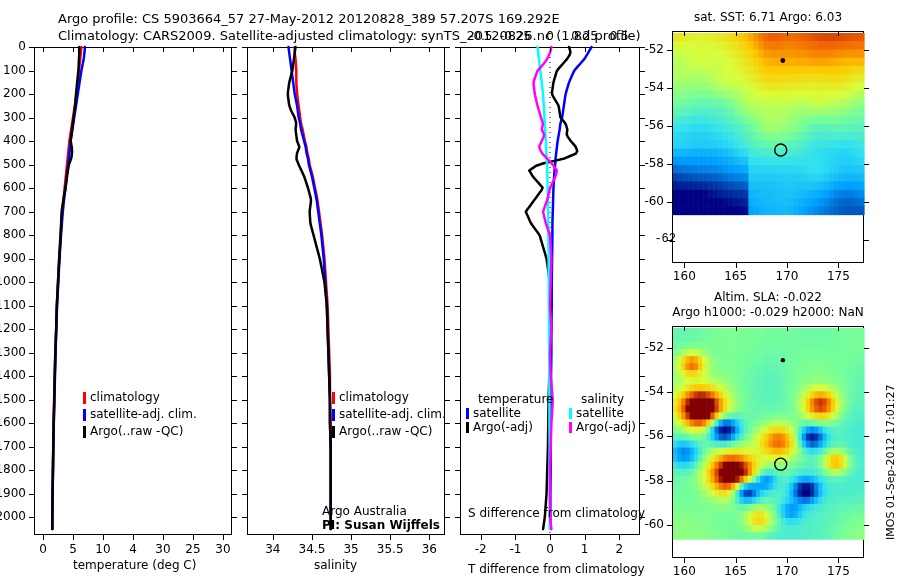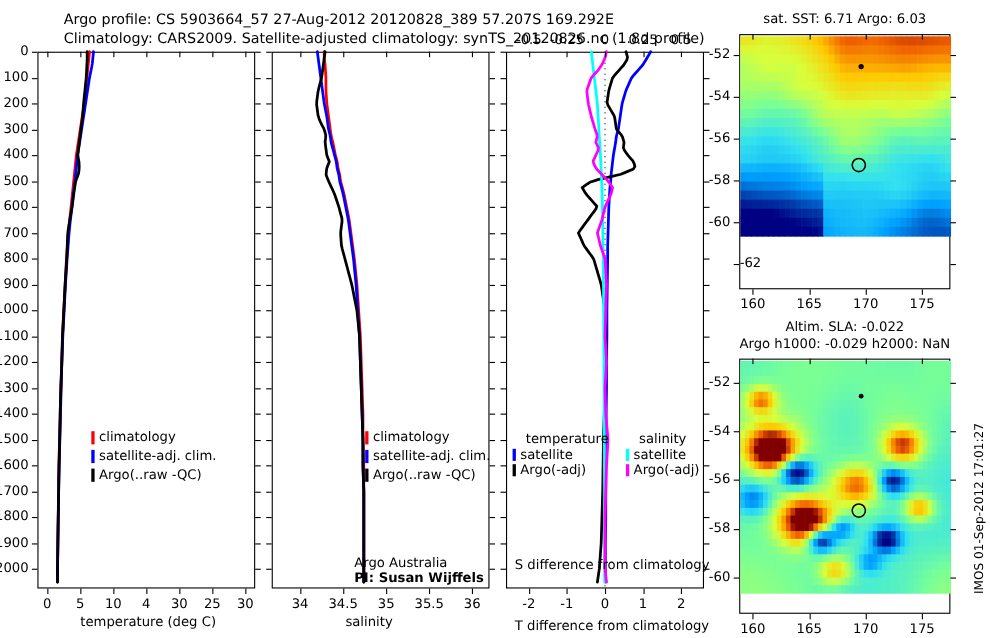--- a/index.html
+++ b/index.html
@@ -12,21 +12,21 @@
   .axname{position:absolute;font-size:12px;white-space:nowrap;}
   .legtxt{position:absolute;font-size:12px;white-space:nowrap;}
   .maptitle{position:absolute;font-size:12px;white-space:nowrap;text-align:center;}
   .vrot{position:absolute;font-size:11px;white-space:nowrap;
         transform-origin:0 0;transform:rotate(-90deg);}
   svg{display:block;overflow:visible;}
 </style>
 </head>
 <body>
 
-<div class="abs ttl" style="left:58px;top:10px;">Argo profile: CS 5903664_57 27-Aug-2012 20120828_389 57.207S 169.292E</div>
+<div class="abs ttl" style="left:58px;top:10px;">Argo profile: CS 5903664_57 27-May-2012 20120828_389 57.207S 169.292E</div>
 <div class="abs ttl" style="left:58px;top:27px;">Climatology: CARS2009. Satellite-adjusted climatology: synTS_20120826.nc (1.8d profile)</div>
 
 <div id="p1" class="axis-box" style="left:34px;top:47px;width:198px;height:488px;"></div>
 <svg class="abs" id="svg1" style="left:34px;top:47px;" width="198" height="488">
     <polyline points="47.40,0.00 47.05,3.47 46.69,6.94 46.34,10.41 45.98,13.87 45.63,17.34 45.28,20.81 44.92,24.28 44.57,27.75 44.21,31.22 43.86,34.68 43.51,38.15 43.15,41.62 42.80,45.09 42.37,48.56 41.84,52.03 41.31,55.50 40.77,58.96 40.24,62.43 39.71,65.90 39.18,69.37 38.65,72.84 38.12,76.31 37.59,79.78 37.06,83.24 36.53,86.71 36.00,90.18 35.46,93.65 35.09,97.12 34.74,100.59 34.38,104.05 34.03,107.52 33.67,110.99 33.32,114.46 32.97,117.93 32.61,121.40 32.26,124.87 31.90,128.33 31.55,131.80 31.20,135.27 30.84,138.74 30.49,142.21 30.13,145.68 29.78,149.15 29.43,152.61 29.07,156.08 28.72,159.55 28.36,163.02 28.06,166.49 27.79,169.96 27.53,173.42 27.26,176.89 27.00,180.36 26.73,183.83 26.46,187.30 26.27,190.77 26.09,194.24 25.91,197.70 25.74,201.17 25.56,204.64 25.38,208.11 25.20,211.58 25.03,215.05 24.85,218.52 24.67,221.98 24.50,225.45 24.32,228.92 24.14,232.39 23.97,235.86 23.79,239.33 23.61,242.79 23.43,246.26 23.26,249.73 23.08,253.20 22.90,256.67 22.76,260.14 22.67,263.61 22.59,267.07 22.50,270.54 22.41,274.01 22.32,277.48 22.23,280.95 22.12,284.42 21.98,287.88 21.85,291.35 21.72,294.82 21.58,298.29 21.45,301.76 21.32,305.23 21.22,308.70 21.14,312.16 21.05,315.63 20.96,319.10 20.87,322.57 20.78,326.04 20.69,329.51 20.61,332.98 20.52,336.44 20.43,339.91 20.34,343.38 20.25,346.85 20.16,350.32 20.07,353.79 19.99,357.25 19.90,360.72 19.81,364.19 19.72,367.66 19.63,371.13 19.54,374.60 19.48,378.07 19.43,381.53 19.39,385.00 19.34,388.47 19.30,391.94 19.26,395.41 19.21,398.88 19.17,402.35 19.12,405.81 19.08,409.28 19.03,412.75 18.99,416.22 18.95,419.69 18.90,423.16 18.86,426.62 18.81,430.09 18.77,433.56 18.73,437.03 18.68,440.50 18.64,443.97 18.59,447.44 18.55,450.90 18.50,454.37 18.46,457.84 18.42,461.31 18.37,464.78 18.33,468.25 18.30,471.72 18.30,475.18 18.30,478.65 18.30,482.12" fill="none" stroke="#ff0000" stroke-width="2.5" stroke-linejoin="round" stroke-linecap="round"></polyline>
     <polyline points="51.00,0.00 50.65,3.47 50.29,6.94 49.94,10.41 49.37,13.87 48.66,17.34 47.95,20.81 47.28,24.28 46.75,27.75 46.22,31.22 45.69,34.68 45.16,38.15 44.63,41.62 44.10,45.09 43.57,48.56 43.04,52.03 42.51,55.50 41.97,58.96 41.44,62.43 40.91,65.90 40.38,69.37 39.85,72.84 39.32,76.31 38.79,79.78 38.26,83.24 37.73,86.71 37.20,90.18 36.66,93.65 36.29,97.12 35.94,100.59 35.58,104.05 35.23,107.52 34.87,110.99 34.52,114.46 34.16,117.93 33.71,121.40 33.27,124.87 32.83,128.33 32.45,131.80 32.10,135.27 31.74,138.74 31.36,142.21 30.92,145.68 30.47,149.15 30.03,152.61 29.67,156.08 29.32,159.55 28.96,163.02 28.66,166.49 28.39,169.96 28.13,173.42 27.86,176.89 27.60,180.36 27.33,183.83 27.06,187.30 26.83,190.77 26.61,194.24 26.39,197.70 26.17,201.17 25.95,204.64 25.73,208.11 25.51,211.58 25.33,215.05 25.15,218.52 24.97,221.98 24.80,225.45 24.62,228.92 24.44,232.39 24.27,235.86 24.09,239.33 23.91,242.79 23.73,246.26 23.56,249.73 23.38,253.20 23.20,256.67 23.04,260.14 22.91,263.61 22.78,267.07 22.65,270.54 22.51,274.01 22.38,277.48 22.25,280.95 22.14,284.42 22.06,287.88 21.97,291.35 21.88,294.82 21.79,298.29 21.70,301.76 21.61,305.23 21.52,308.70 21.44,312.16 21.35,315.63 21.26,319.10 21.17,322.57 21.08,326.04 20.99,329.51 20.91,332.98 20.82,336.44 20.73,339.91 20.64,343.38 20.55,346.85 20.46,350.32 20.37,353.79 20.29,357.25 20.20,360.72 20.11,364.19 20.02,367.66 19.93,371.13 19.84,374.60 19.76,378.07 19.69,381.53 19.62,385.00 19.55,388.47 19.48,391.94 19.41,395.41 19.34,398.88 19.28,402.35 19.23,405.81 19.17,409.28 19.12,412.75 19.07,416.22 19.02,419.69 18.96,423.16 18.91,426.62 18.86,430.09 18.80,433.56 18.75,437.03 18.70,440.50 18.64,443.97 18.59,447.44 18.55,450.90 18.50,454.37 18.46,457.84 18.42,461.31 18.37,464.78 18.33,468.25 18.30,471.72 18.30,475.18 18.30,478.65 18.30,482.12" fill="none" stroke="#0000ff" stroke-width="2.5" stroke-linejoin="round" stroke-linecap="round"></polyline>
     <polyline points="45.18,0.00 45.25,3.47 45.25,6.94 45.07,10.41 44.89,13.87 44.72,17.34 44.54,20.81 44.32,24.28 43.97,27.75 43.61,31.22 43.26,34.68 42.91,38.15 42.55,41.62 42.20,45.09 41.88,48.56 41.62,52.03 41.35,55.50 41.08,58.96 40.64,62.43 40.19,65.90 39.75,69.37 39.31,72.84 38.87,76.31 38.42,79.78 37.98,83.24 37.54,86.71 37.10,90.18 36.65,93.65 37.22,97.12 37.83,100.59 38.01,104.05 37.84,107.52 37.31,110.99 36.08,114.46 34.75,117.93 34.22,121.40 33.69,124.87 33.16,128.33 32.69,131.80 32.24,135.27 31.80,138.74 31.30,142.21 30.68,145.68 30.06,149.15 29.45,152.61 28.91,156.08 28.38,159.55 27.85,163.02 27.53,166.49 27.40,169.96 27.26,173.42 27.13,176.89 27.00,180.36 26.87,183.83 26.73,187.30 26.53,190.77 26.31,194.24 26.09,197.70 25.87,201.17 25.65,204.64 25.43,208.11 25.21,211.58 25.03,215.05 24.85,218.52 24.67,221.98 24.50,225.45 24.32,228.92 24.14,232.39 23.97,235.86 23.79,239.33 23.61,242.79 23.43,246.26 23.26,249.73 23.08,253.20 22.90,256.67 22.76,260.14 22.67,263.61 22.59,267.07 22.50,270.54 22.41,274.01 22.32,277.48 22.23,280.95 22.12,284.42 21.98,287.88 21.85,291.35 21.72,294.82 21.58,298.29 21.45,301.76 21.32,305.23 21.22,308.70 21.14,312.16 21.05,315.63 20.96,319.10 20.87,322.57 20.78,326.04 20.70,329.51 20.63,332.98 20.57,336.44 20.51,339.91 20.45,343.38 20.39,346.85 20.32,350.32 20.25,353.79 20.17,357.25 20.08,360.72 19.99,364.19 19.90,367.66 19.81,371.13 19.72,374.60 19.65,378.07 19.60,381.53 19.55,385.00 19.49,388.47 19.44,391.94 19.39,395.41 19.33,398.88 19.28,402.35 19.23,405.81 19.17,409.28 19.12,412.75 19.07,416.22 19.02,419.69 18.96,423.16 18.91,426.62 18.86,430.09 18.80,433.56 18.75,437.03 18.70,440.50 18.64,443.97 18.59,447.44 18.55,450.90 18.50,454.37 18.46,457.84 18.42,461.31 18.37,464.78 18.33,468.25 18.30,471.72 18.30,475.18 18.30,478.65 18.30,482.12" fill="none" stroke="#000000" stroke-width="2.5" stroke-linejoin="round" stroke-linecap="round"></polyline>
   </svg>
 <div id="p1ticks">
     <div class="abs" style="background: rgb(0, 0, 0); left: 29px; top: 47px; width: 5px; height: 1px;"></div>
@@ -1153,21 +1153,21 @@
     <div class="abs" style="background: rgb(0, 0, 0); left: 864px; top: 126px; width: 5px; height: 1px;"></div>
     <div class="tick-lbl" style="left: 664px; top: 118.082px; transform: translateX(-100%);">-56</div>
     <div class="abs" style="background: rgb(0, 0, 0); left: 667px; top: 164px; width: 5px; height: 1px;"></div>
     <div class="abs" style="background: rgb(0, 0, 0); left: 864px; top: 164px; width: 5px; height: 1px;"></div>
     <div class="tick-lbl" style="left: 664px; top: 156.115px; transform: translateX(-100%);">-58</div>
     <div class="abs" style="background: rgb(0, 0, 0); left: 667px; top: 202px; width: 5px; height: 1px;"></div>
     <div class="abs" style="background: rgb(0, 0, 0); left: 864px; top: 202px; width: 5px; height: 1px;"></div>
     <div class="tick-lbl" style="left: 664px; top: 194.148px; transform: translateX(-100%);">-60</div>
     <div class="abs" style="background: rgb(0, 0, 0); left: 667px; top: 240px; width: 5px; height: 1px;"></div>
     <div class="abs" style="background: rgb(0, 0, 0); left: 864px; top: 240px; width: 5px; height: 1px;"></div>
-    <div class="tick-lbl" style="left: 692px; top: 232.18px; transform: translateX(-100%);">-62</div>
+    <div class="tick-lbl" style="left: 676px; top: 232.18px; transform: translateX(-100%); font-family: Liberation Mono, monospace;">-62</div>
   </div>
 
 <div class="maptitle" style="left:668px;top:290px;width:200px;">Altim. SLA: -0.022</div>
 <div class="maptitle" style="left:650px;top:305px;width:236px;">Argo h1000: -0.029 h2000: NaN</div>
 <div id="m2" class="axis-box" style="left:672px;top:326px;width:192px;height:232px;"></div>
 <svg class="abs" id="svgm2" style="left:673px;top:327px;" width="190" height="190">
     <rect x="0.00" y="1.00" width="4.75" height="7.64" fill="rgb(100,246,176)"></rect>
     <rect x="4.15" y="1.00" width="4.75" height="7.64" fill="rgb(100,246,176)"></rect>
     <rect x="8.30" y="1.00" width="4.75" height="7.64" fill="rgb(101,247,175)"></rect>
     <rect x="12.46" y="1.00" width="4.75" height="7.64" fill="rgb(102,247,173)"></rect>

